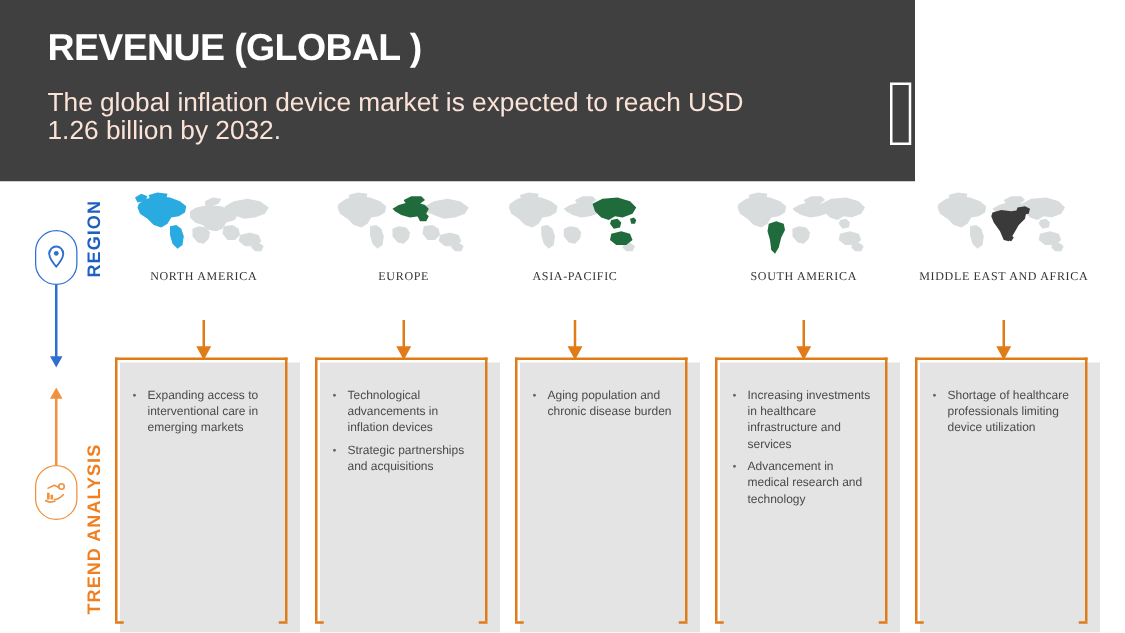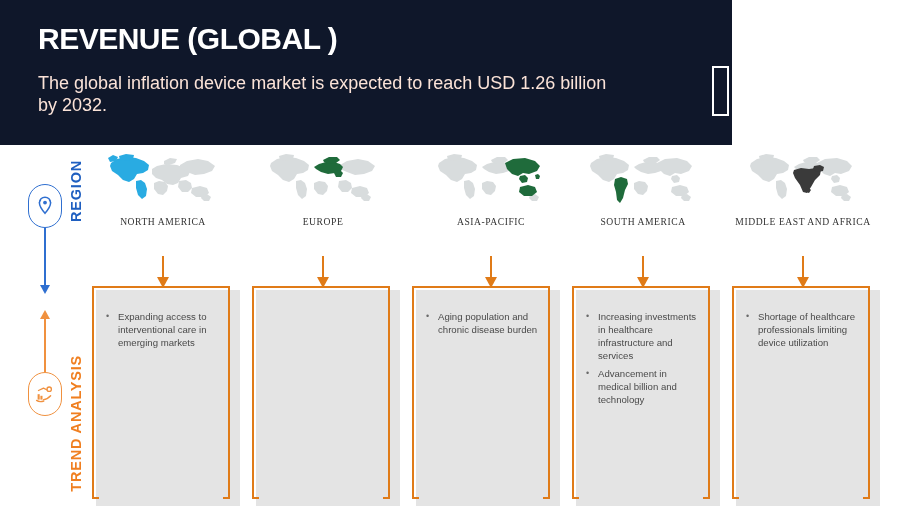--- a/index.html
+++ b/index.html
@@ -14,37 +14,37 @@
     overflow: hidden;
     font-family: "Liberation Sans", sans-serif;
     color: #4d4d4d;
   }
 
   
   #header {
     position: absolute;
     left: 0; top: 0;
     width: 732px; height: 145px;
-    background: #0f172a;
+    background: #404040;
     overflow: hidden;
   }
   #header-title {
     position: absolute;
     left: 38px; top: 22px;
     font-size: 30px;
     font-weight: bold;
     letter-spacing: -0.5px;
     color: #ffffff;
     white-space: nowrap;
   }
   #header-subtitle {
     position: absolute;
     left: 38px; top: 72px;
     width: 580px;
-    font-size: 18px;
+    font-size: 21px;
     line-height: 22px;
     color: #fbe3d8;
     font-weight: 300;
   }
 
   
   #header-icon {
     position: absolute;
     left: 706px; top: 8px;
     width: 180px; height: 130px;
@@ -361,24 +361,26 @@
       </g>
     </svg>
   </div>
   <div class="region-name">EUROPE</div>
   <div class="connector"></div>
 </div>
 <div class="panel" style="left:252px;">
   <div class="panel-box"></div>
   <div class="panel-bracket"></div>
   <ul class="bullets">
+    <li>Technological advancements in inflation devices</li>
+    <li>Strategic partnerships and acquisitions</li>
   </ul>
 </div>
 
-<div class="column" style="left:416px;">
+<div class="column" style="left:385px;">
   <div class="map-wrap">
     <svg viewBox="0 0 236 112" aria-hidden="true">
       <g fill="#d8dcdd">
         <path d="M14 22 l12 -8 20 -4 18 2 16 6 10 8 -2 10 -10 6 -12 2 -6 10 -10 6 -12 -4 -10 -10 -12 -8 -4 -10z"></path>
         <path d="M30 8 l14 -4 16 2 -2 8 -14 4 -12 -2z"></path>
         <path d="M64 58 l10 -2 8 6 4 12 -2 14 -8 6 -8 -8 -4 -14z"></path>
         <path d="M100 30 l10 -6 14 -4 16 0 12 4 6 6 -4 8 -12 4 -14 2 -14 -4 -10 -6z"></path>
         <path d="M118 16 l12 -6 16 0 6 6 -8 6 -14 2 -10 -4z"></path>
         <path d="M100 62 l10 -4 12 2 6 8 -2 10 -8 8 -10 -2 -8 -10z"></path>
         <path d="M196 86 l10 -2 8 6 -4 8 -10 0 -6 -6z"></path>
@@ -422,21 +424,21 @@
     </svg>
   </div>
   <div class="region-name">SOUTH AMERICA</div>
   <div class="connector"></div>
 </div>
 <div class="panel" style="left:572px;">
   <div class="panel-box"></div>
   <div class="panel-bracket"></div>
   <ul class="bullets">
     <li>Increasing investments in healthcare infrastructure and services</li>
-    <li>Advancement in medical billion and technology</li>
+    <li>Advancement in medical research and technology</li>
   </ul>
 </div>
 
 <div class="column" style="left:728px;">
   <div class="map-wrap">
     <svg viewBox="0 0 236 112" aria-hidden="true">
       <g fill="#d8dcdd">
         <path d="M14 22 l12 -8 20 -4 18 2 16 6 10 8 -2 10 -10 6 -12 2 -6 10 -10 6 -12 -4 -10 -10 -12 -8 -4 -10z"></path>
         <path d="M30 8 l14 -4 16 2 -2 8 -14 4 -12 -2z"></path>
         <path d="M64 58 l10 -2 8 6 4 12 -2 14 -8 6 -8 -8 -4 -14z"></path>

